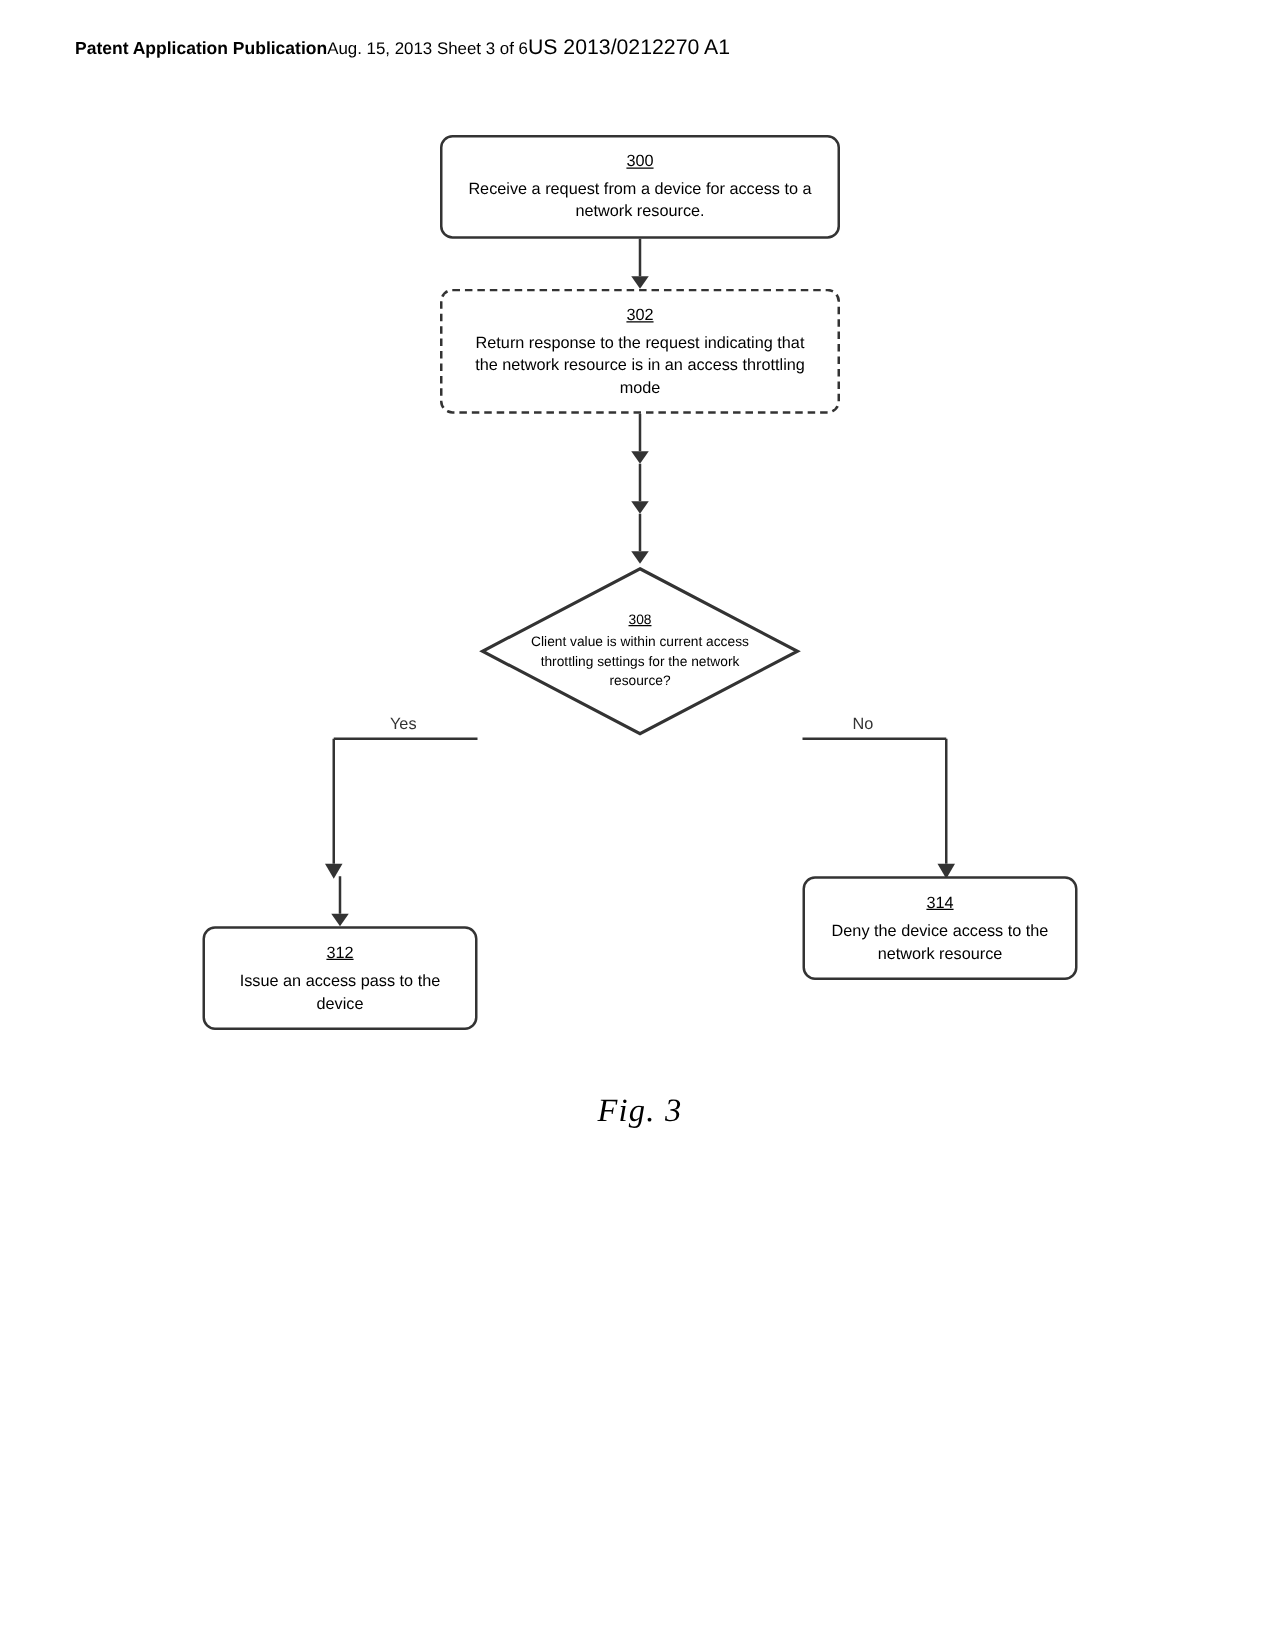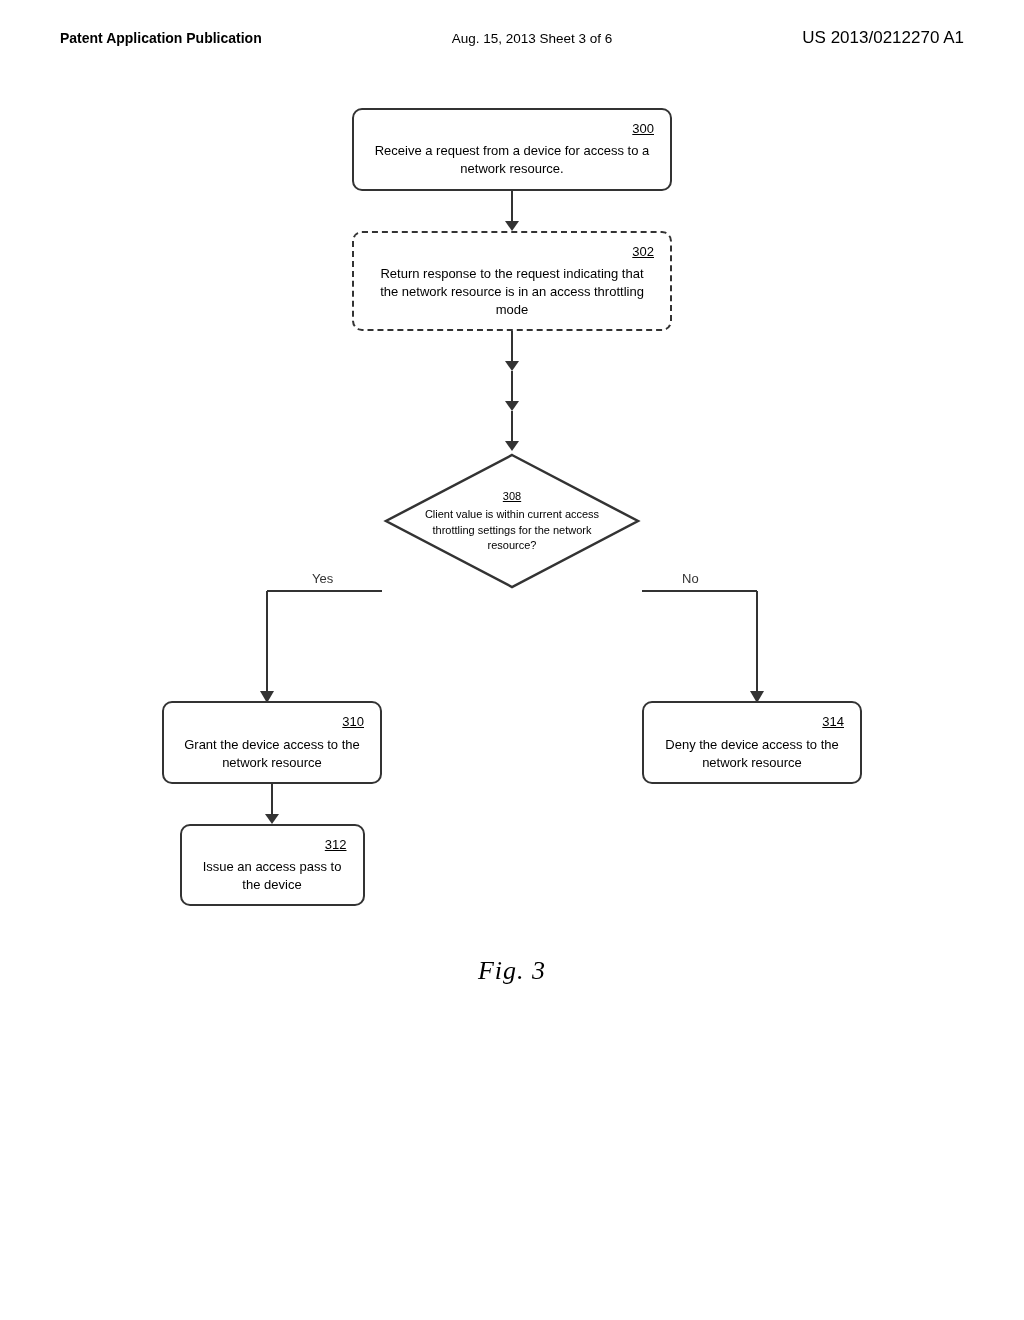--- a/index.html
+++ b/index.html
@@ -6,21 +6,20 @@
     body {
       background: #fff;
       font-family: Arial, sans-serif;
       width: 1024px;
       min-height: 1320px;
       position: relative;
       overflow-x: hidden;
     }
     .header {
       display: flex;
-      justify-content: space-between;
       align-items: baseline;
       padding: 28px 60px 0 60px;
       font-size: 14px;
     }
     .header-left {
       font-weight: bold;
     }
     .header-center {
       font-size: 13.5px;
     }
@@ -46,21 +45,20 @@
       background: #fff;
     }
     .flow-box.dashed {
       border-style: dashed;
     }
     .flow-box-label {
       text-decoration: underline;
       font-size: 13px;
       display: block;
       margin-bottom: 4px;
-      text-align: right;
     }
     
     .diamond-container {
       position: relative;
       width: 260px;
       height: 140px;
       margin: 0 auto;
     }
     .diamond {
       position: absolute;
@@ -211,30 +209,26 @@
       <polygon points="638,100 652,100 645,112" fill="#333"></polygon>
 
       <text x="200" y="-8" font-size="13" font-family="Arial" fill="#333">Yes</text>
 
       <text x="570" y="-8" font-size="13" font-family="Arial" fill="#333">No</text>
     </svg>
 
     <div class="branch-row" style="margin-top:-110px;padding:0 30px;">
 
       <div class="branch-left">
-        <div class="flow-box" style="width:220px;">
-          <span class="flow-box-label">310</span>
-          <span>Grant the device access to the network resource</span>
-        </div>
 
         <div class="connector-wrapper">
           <div class="small-arrow" style="height:30px;"></div>
           <div class="arrowhead"></div>
         </div>
-        <div class="flow-box" style="width:185px;">
+        <div class="flow-box" style="width:220px;">
           <span class="flow-box-label">312</span>
           <span>Issue an access pass to the device</span>
         </div>
       </div>
 
       <div class="branch-right">
         <div class="flow-box" style="width:220px;">
           <span class="flow-box-label">314</span>
           <span>Deny the device access to the network resource</span>
         </div>

